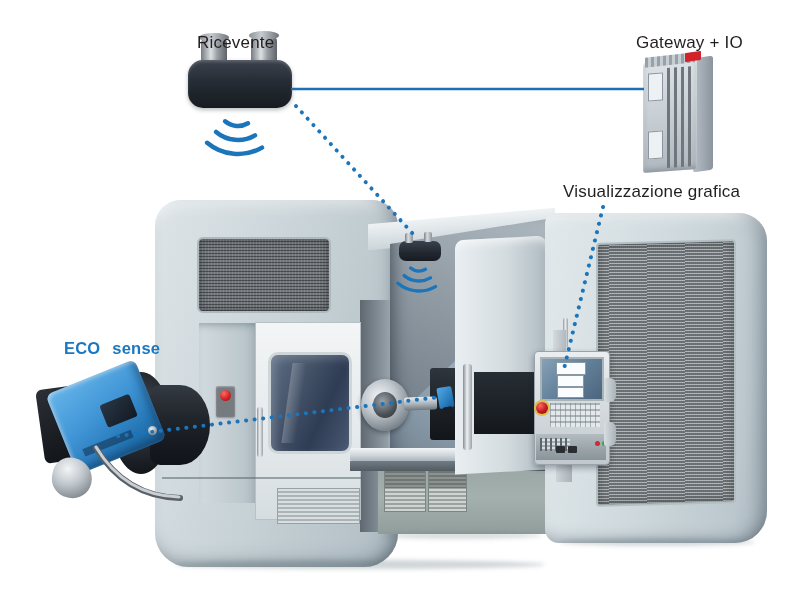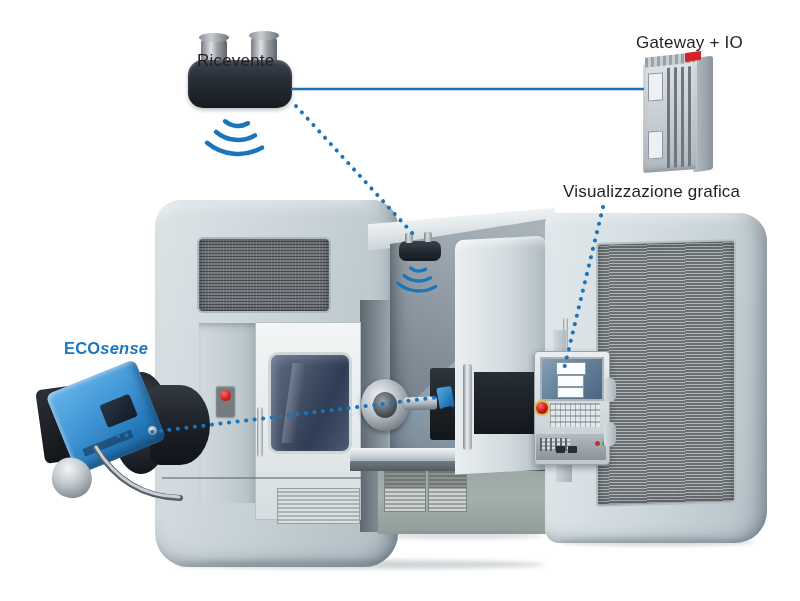--- a/index.html
+++ b/index.html
@@ -3,26 +3,26 @@
 <meta charset="utf-8">
 <style>
   html,body{margin:0;padding:0;background:#fff;}
   .canvas{
     position:relative;width:800px;height:601px;background:#ffffff;overflow:hidden;
     font-family:"Liberation Sans",sans-serif;color:#231f20;
   }
   .abs{position:absolute;}
   
   .lbl{position:absolute;font-size:17px;letter-spacing:.2px;white-space:nowrap;}
-  .lbl-receiver{left:197px;top:51px;}
+  .lbl-receiver{left:197px;top:33px;}
   .lbl-cable{left:358px;top:59px;width:212px;text-align:center;}
   .lbl-gateway{left:636px;top:33px;}
   .lbl-display{left:563px;top:182px;}
   .lbl-eco{left:64px;top:339px;font-size:16.5px;color:#1a78c2;font-weight:bold;}
-  .lbl-eco .it{font-style:italic;}
+  .lbl-eco .it{padding-left:12px;}
   
   .left-cab{left:155px;top:200px;width:243px;height:367px;
     background:linear-gradient(105deg,#dde4e8 0%,#ccd6da 40%,#b7c3c9 85%,#a9b6bd 100%);
     border-radius:26px 26px 34px 34px;
     box-shadow:inset -14px 0 18px -10px rgba(60,75,88,.55),inset 0 14px 16px -12px rgba(255,255,255,.9),inset 0 -16px 18px -12px rgba(70,85,95,.45);}
   .opening-edge{left:360px;top:300px;width:30px;height:232px;
     background:linear-gradient(90deg,#5f6871 0%,#7e8890 55%,#99a3ab 100%);}
   .left-grille{left:197px;top:237px;width:130px;height:72px;border-radius:6px;
     border:2px solid #aeb9bf;background-color:#70767b;
     background-image:repeating-linear-gradient(0deg,rgba(0,0,0,.38) 0 1px,transparent 1px 3px),

